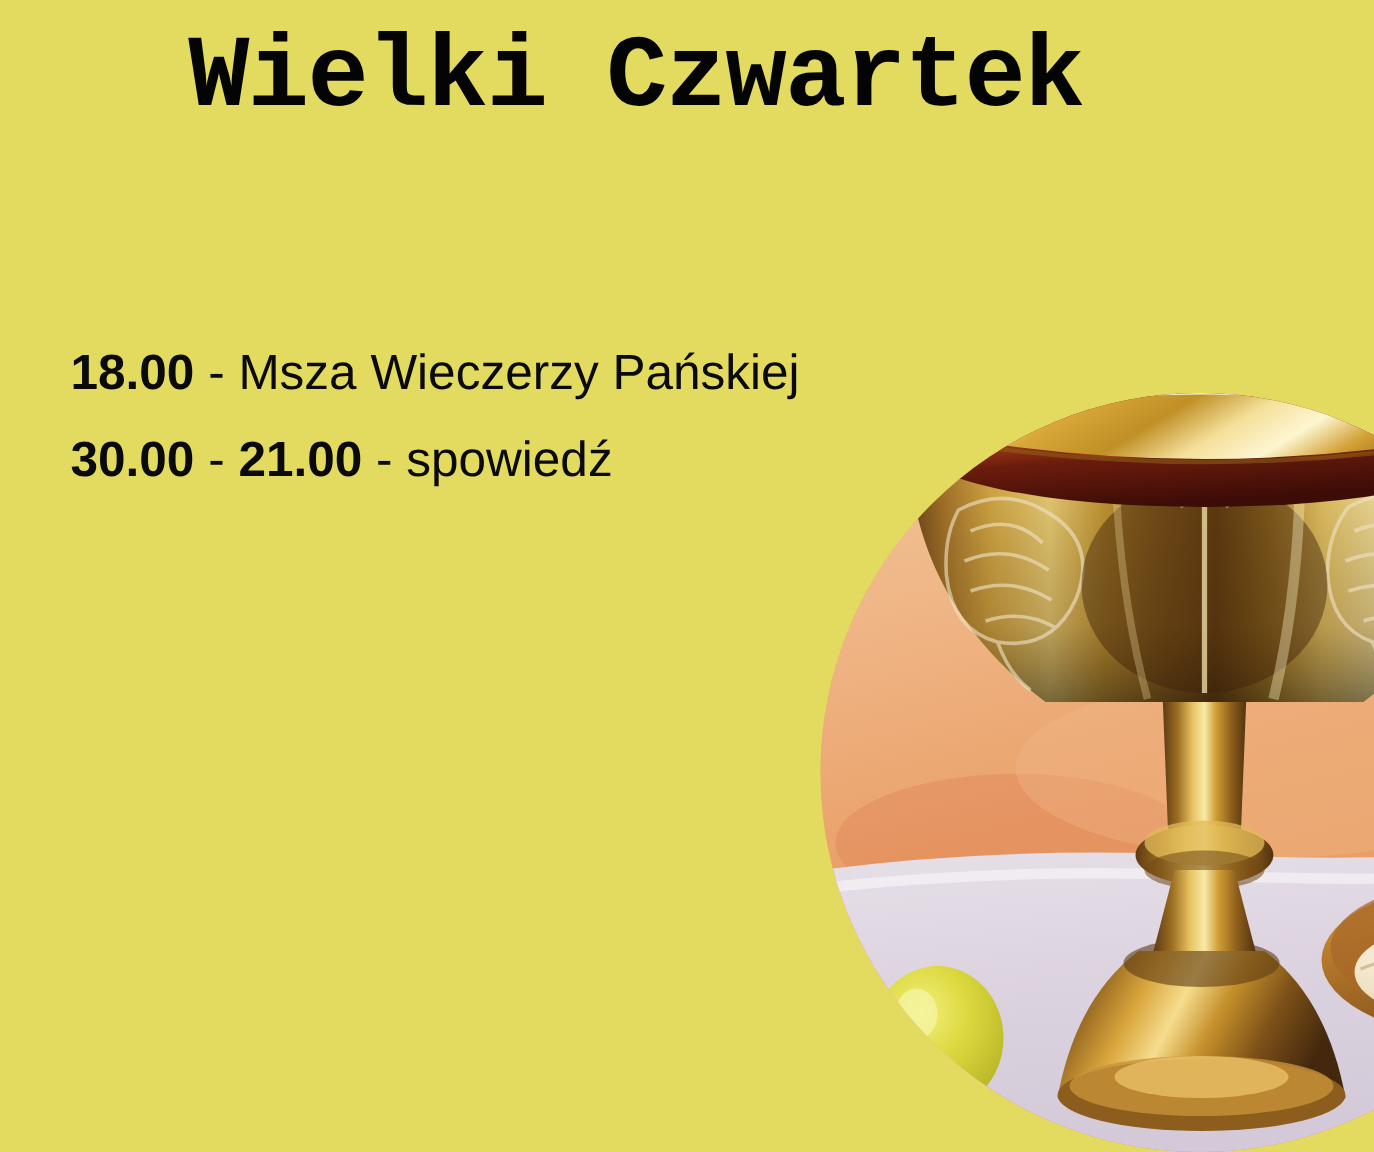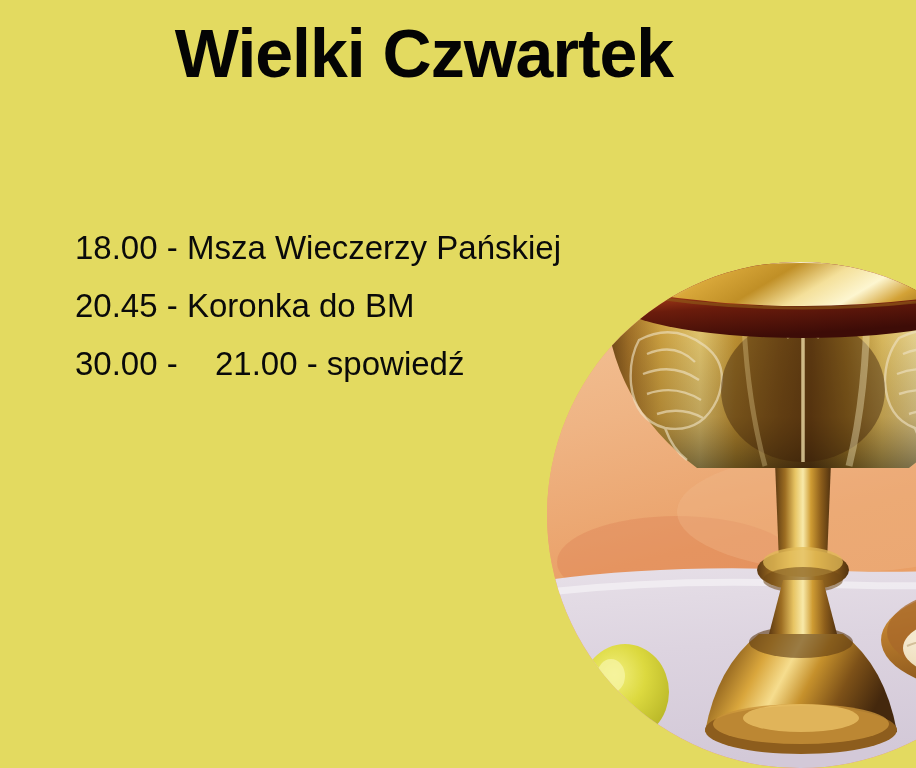--- a/index.html
+++ b/index.html
@@ -22,21 +22,21 @@
     overflow: hidden;
   }
 
   
   #title {
     position: absolute;
     left: 0;
     top: 14px;
     width: 848px;
     text-align: center;
-    font-family: Liberation Sans, sans-serif;
+    font-family: Liberation Mono, monospace;
     font-weight: 700;
     font-size: 68px;
     line-height: 1.15;
     letter-spacing: -1px;
     color: #040404;
     white-space: nowrap;
   }
 
   
   #schedule {
@@ -46,22 +46,21 @@
     width: 640px;
   }
   .sched-line {
     font-family: "Liberation Sans", sans-serif;
     font-size: 33px;
     line-height: 58px;
     color: #0a0a0a;
     white-space: nowrap;
   }
   .sched-line .time {
-    font-weight: normal;
-    margin-left: 28px;
+    font-weight: bold;
   }
   .sched-line .dash {
     font-weight: normal;
   }
   .sched-line .desc {
     font-weight: normal;
   }
 
   
   #photo-circle {
@@ -86,23 +85,20 @@
 <div id="poster">
 
   <div id="title">Wielki Czwartek</div>
 
   <div id="schedule">
 
     <div class="sched-line">
       <span class="time">18.00</span><span class="dash"> - </span><span class="desc">Msza Wieczerzy Pańskiej</span>
     </div>
 
-    <div class="sched-line">
-      <span class="time">20.45</span><span class="dash"> - </span><span class="desc">Koronka do BM</span>
-    </div>
 
     <div class="sched-line">
       <span class="time">30.00</span><span class="dash"> - </span><span class="time">21.00</span><span class="dash"> - </span><span class="desc">spowiedź</span>
     </div>
 
 
   </div>
 
   <div id="photo-circle">
     <svg viewBox="0 0 506 506" xmlns="http://www.w3.org/2000/svg">

